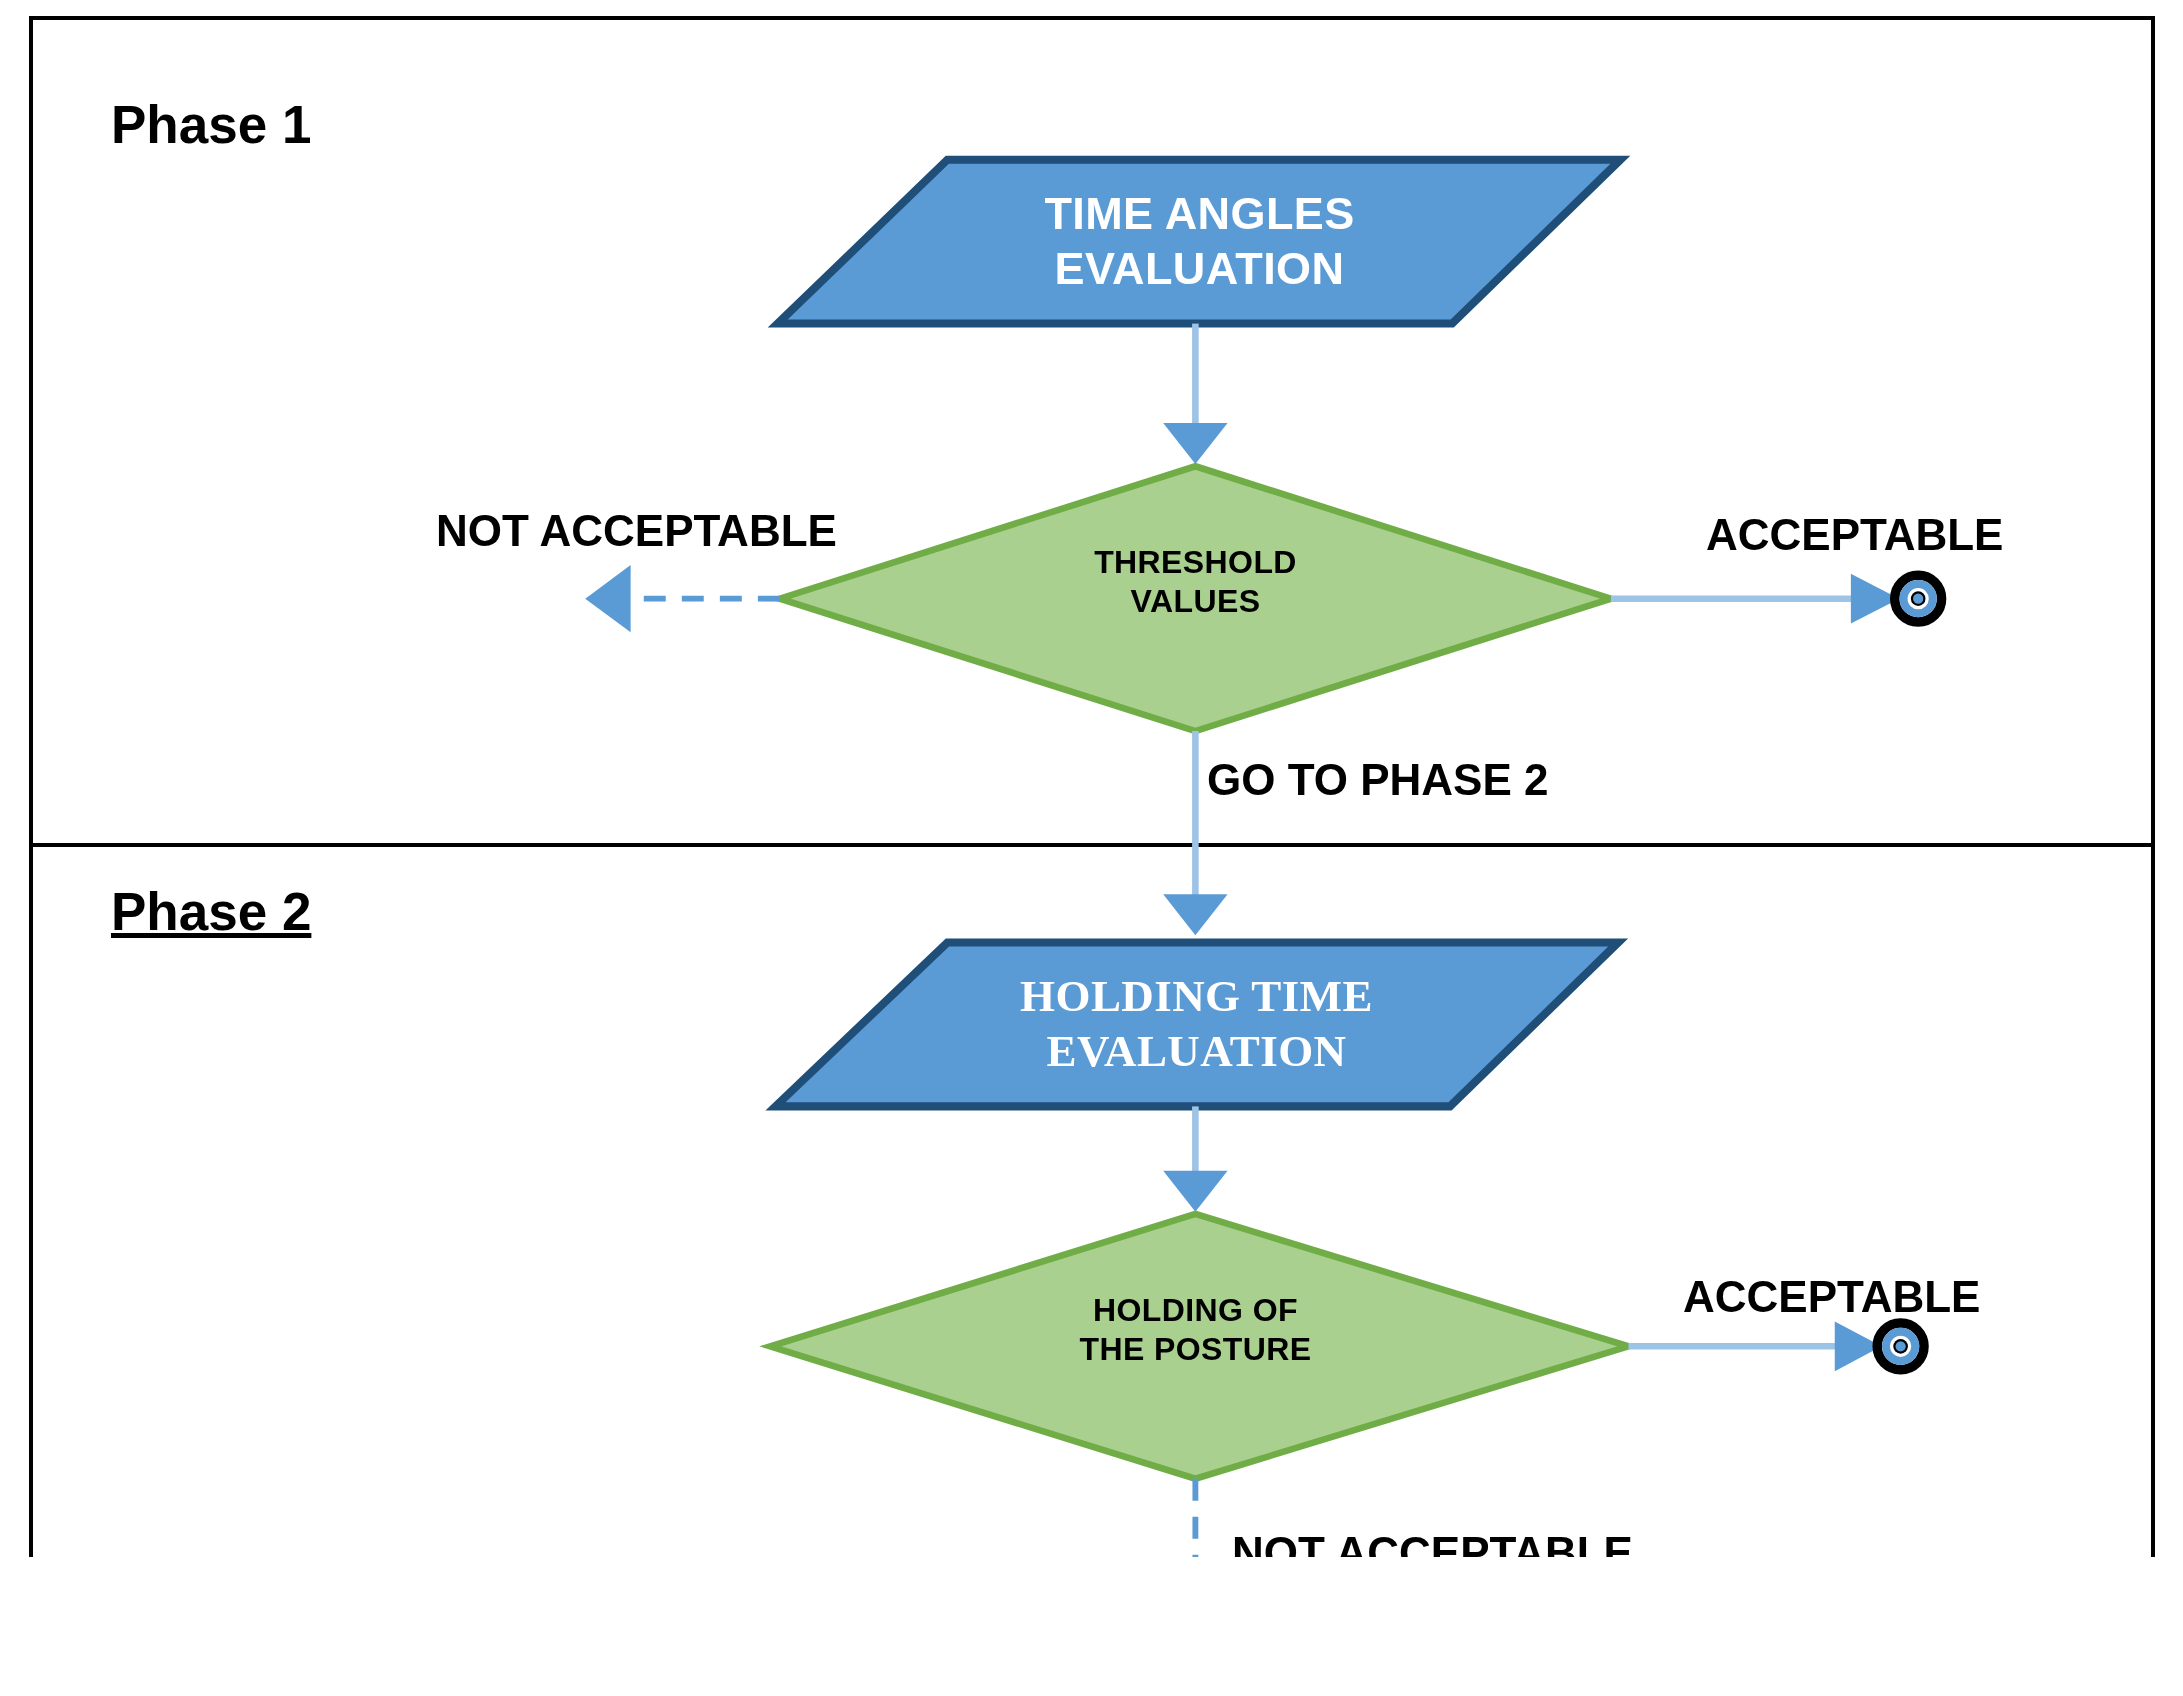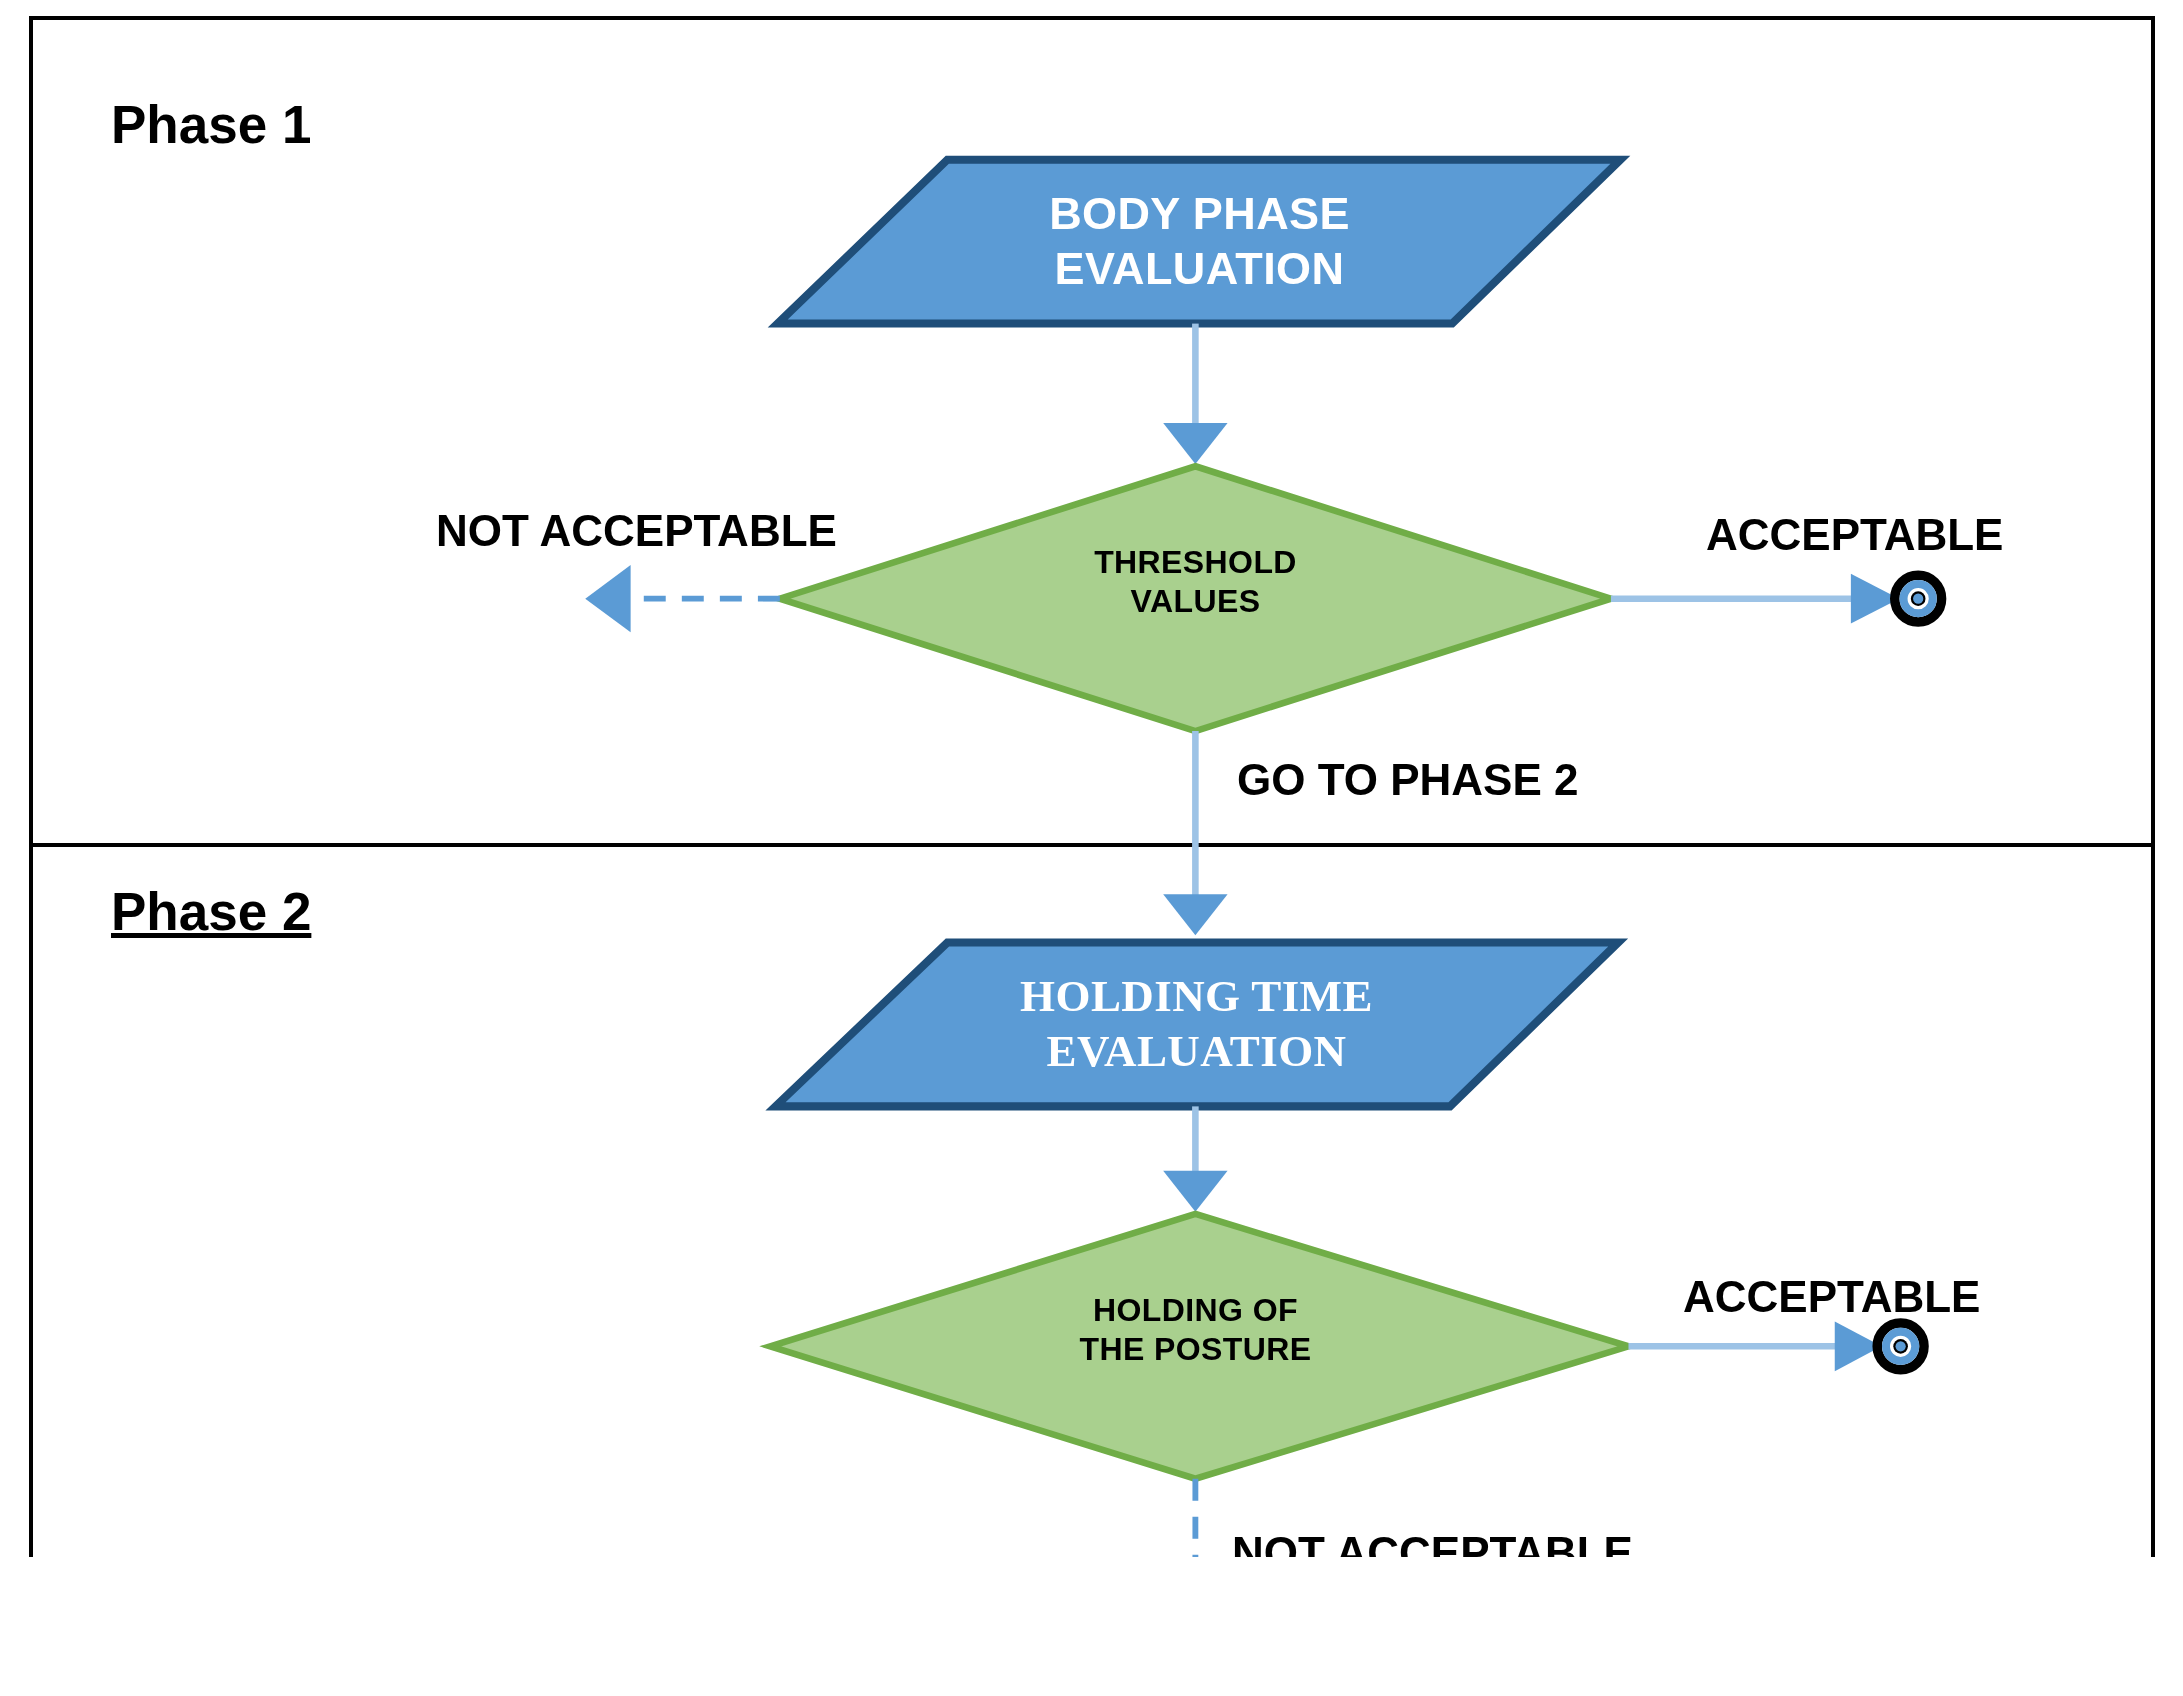--- a/index.html
+++ b/index.html
@@ -150,36 +150,36 @@
       <circle cx="2598" cy="1840" r="32" fill="none" stroke="#000000" stroke-width="13"></circle>
       <circle cx="2598" cy="1840" r="20" fill="none" stroke="#5B9BD5" stroke-width="11"></circle>
       <circle cx="2598" cy="1840" r="10" fill="#000000"></circle>
       <circle cx="2598" cy="1840" r="7" fill="#5B9BD5"></circle>
     </g>
 
     <line x1="1634" y1="2021" x2="1634" y2="2160" stroke="#5B9BD5" stroke-width="8" stroke-dasharray="30 22"></line>
     <polygon points="1590,2148 1678,2148 1634,2210" fill="#5B9BD5"></polygon>
   </svg>
 
-  <div class="shape-text proc-text" style="left:863px; top:187px; width:673px;">BODY PHASE
+  <div class="shape-text proc-text" style="left:863px; top:187px; width:673px;">TIME ANGLES
 EVALUATION</div>
 
   <div class="shape-text dec-text" style="left:859px; top:543px; width:673px;">THRESHOLD
 VALUES</div>
 
   <div class="shape-text proc-text" style="left:860px; top:969px; width:673px;font-family:Liberation Serif, serif;">HOLDING TIME
 EVALUATION</div>
 
   <div class="shape-text dec-text" style="left:859px; top:1291px; width:673px;">HOLDING OF
 THE POSTURE</div>
 
   <div class="edge-label" style="left:436px; top:506px;">NOT ACCEPTABLE</div>
 
   <div class="edge-label" style="left:1706px; top:510px;">ACCEPTABLE</div>
 
-  <div class="edge-label" style="left:1237px; top:755px;">GO TO PHASE 2</div>
+  <div class="edge-label" style="left:1207px; top:755px;">GO TO PHASE 2</div>
 
   <div class="edge-label" style="left:1683px; top:1272px;">ACCEPTABLE</div>
 
   <div class="edge-label" style="left:1232px; top:1528px;">NOT ACCEPTABLE</div>
 
 </div>
 
 
 </body></html>

